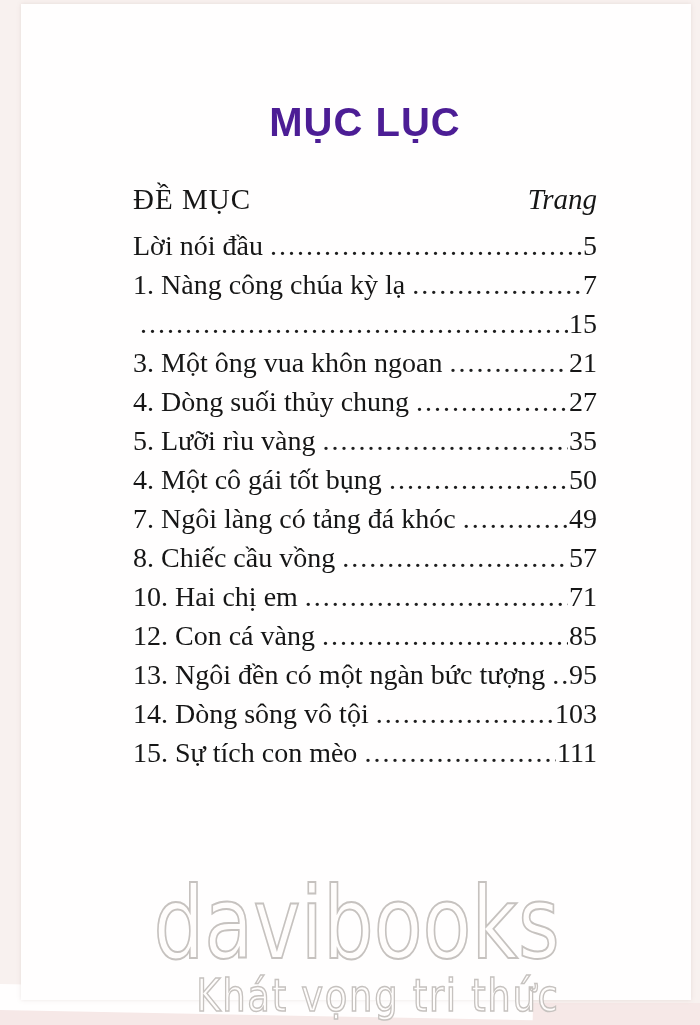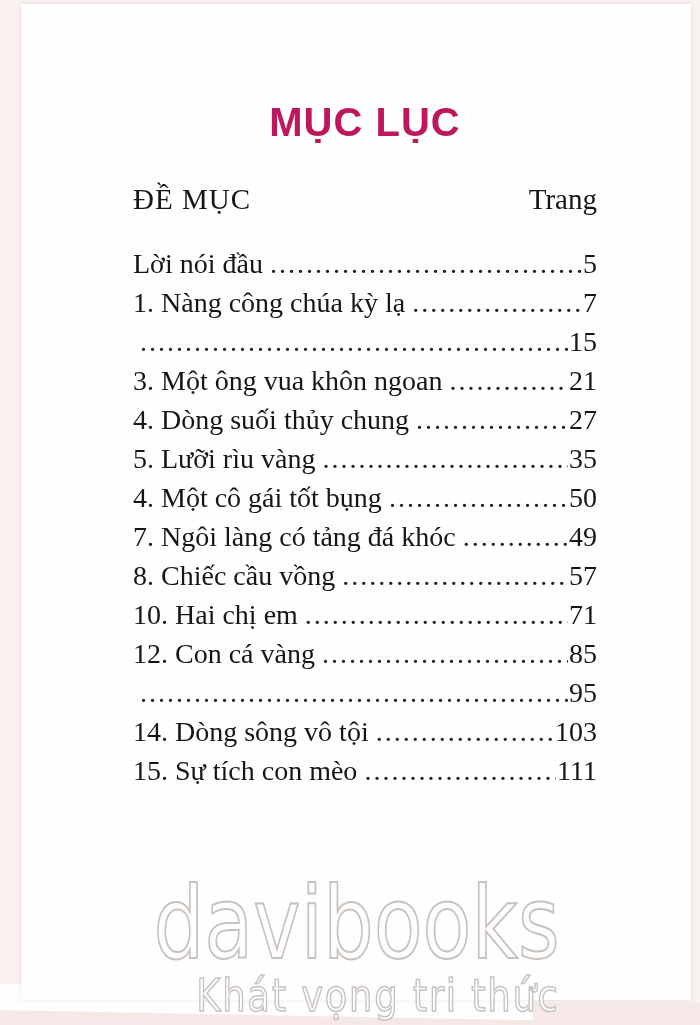--- a/index.html
+++ b/index.html
@@ -47,36 +47,37 @@
     top: 0;
     width: 464px;
   }
   .title {
     margin: 96px 0 0 0;
     text-align: center;
     font-family: "Liberation Sans", "DejaVu Sans", sans-serif;
     font-weight: 700;
     font-size: 40px;
     letter-spacing: 1px;
-    color: #be185d;
+    color: #4c1d95;
   }
   .header-row {
     margin-top: 38px;
     display: flex;
     justify-content: space-between;
     align-items: baseline;
     font-size: 29px;
   }
   .hdr-left {
     letter-spacing: 1px;
   }
   .hdr-right {
+    font-style: italic;
   }
   .list {
-    margin-top: 28px;
+    margin-top: 10px;
     font-size: 28px;
   }
   .row {
     display: flex;
     align-items: baseline;
     height: 39px;
     line-height: 39px;
   }
   .label {
     white-space: nowrap;
@@ -185,20 +186,21 @@
     <span class="label">10. Hai chị em</span>
     <span class="dots"></span>
     <span class="pnum">71</span>
   </div>
         <div class="row">
     <span class="label">12. Con cá vàng</span>
     <span class="dots"></span>
     <span class="pnum">85</span>
   </div>
         <div class="row">
+    <span class="label">13. Ngôi đền có một ngàn bức tượng</span>
     <span class="dots"></span>
     <span class="pnum">95</span>
   </div>
         <div class="row">
     <span class="label">14. Dòng sông vô tội</span>
     <span class="dots"></span>
     <span class="pnum">103</span>
   </div>
         <div class="row">
     <span class="label">15. Sự tích con mèo</span>

